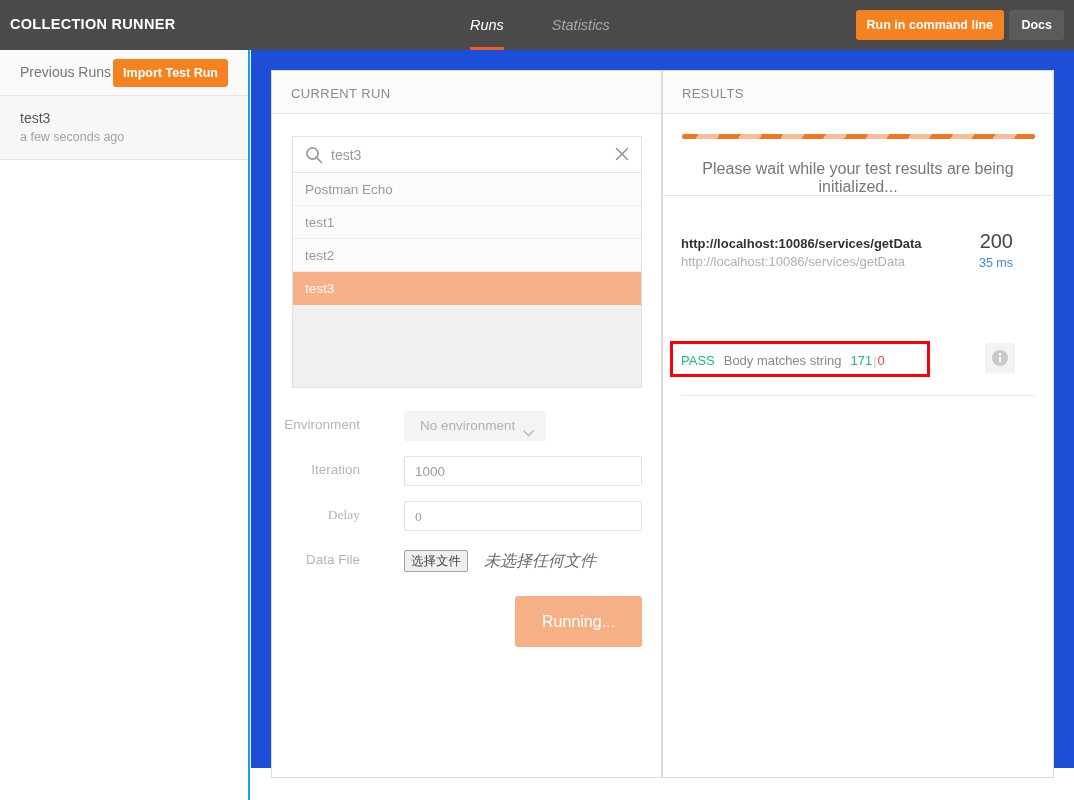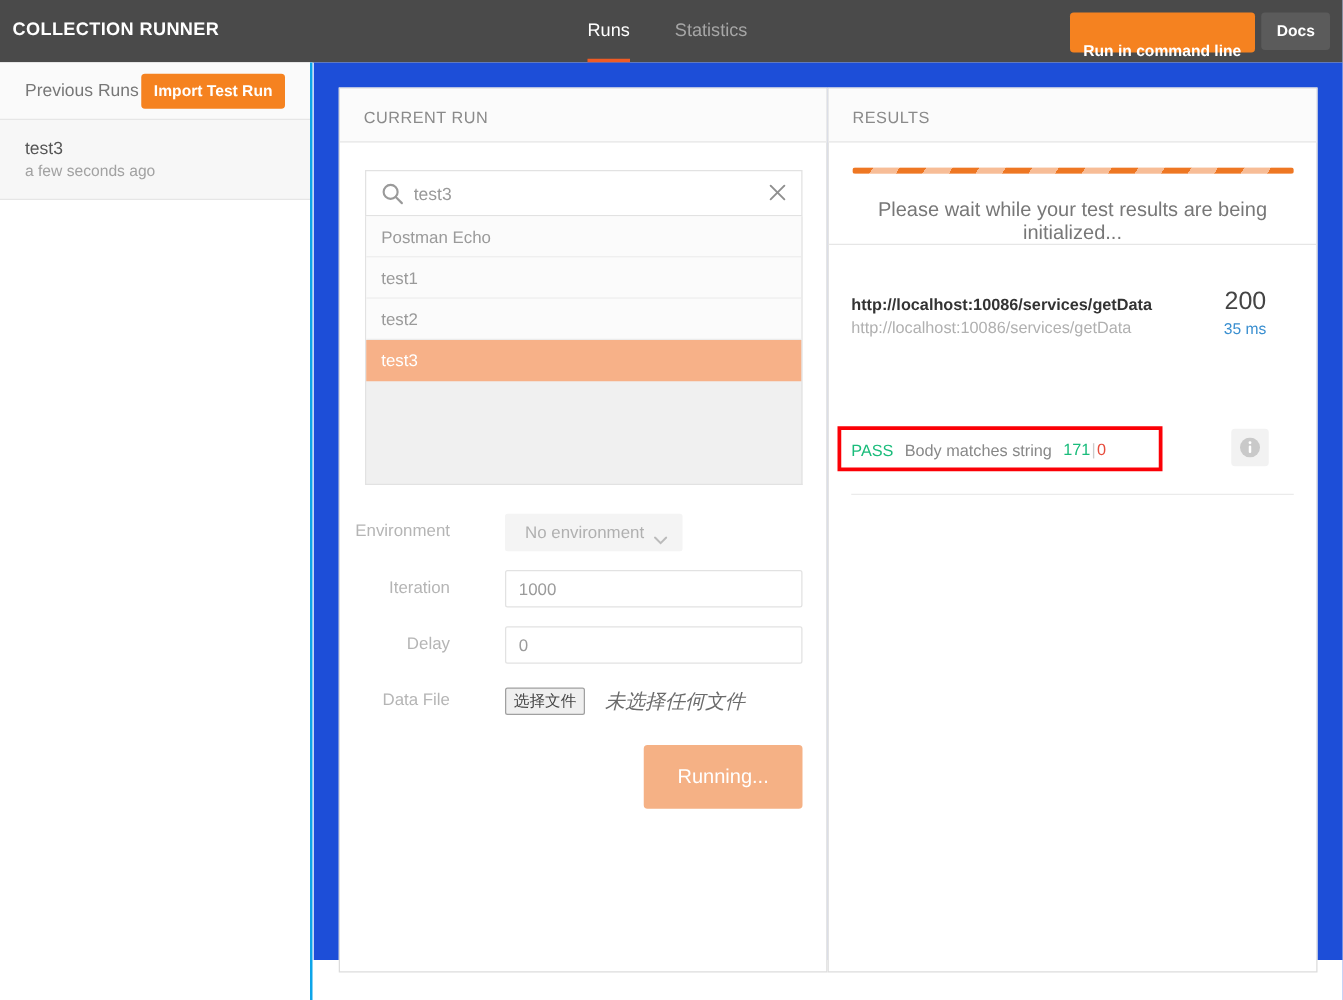--- a/index.html
+++ b/index.html
@@ -17,35 +17,35 @@
     background: #4a4a4a;
     display: flex; align-items: center;
   }
   .app-title {
     position: absolute; left: 10px; top: 16px;
     color: #ffffff; font-size: 14.5px; font-weight: bold;
     letter-spacing: 0.3px;
   }
   .tabs {
     position: absolute; left: 470px; top: 0;
-    height: 50px; display: flex; align-items: center; gap: 36px;
+    height: 50px; display: flex; align-items: center; gap: 48px; font-style: italic;
   }
   .tab {
     font-size: 14.5px; color: #a6a6a6;
     height: 50px; line-height: 50px; cursor: pointer;
     position: relative;
   }
   .tab.active { color: #ffffff; }
   .tab.active::after {
     content: ""; position: absolute; left: 0; right: 0; bottom: 0;
     height: 3px; background: #ef5b25;
   }
   .btn-cmdline {
     position: absolute; right: 70px; top: 10px;
-    height: 30px; padding: 16px 11px;
+    height: 30px; padding: 0 11px;
     background: #f58220; color: #ffffff;
     font-size: 12.5px; font-weight: bold;
     border: none; border-radius: 3px; cursor: pointer;
     line-height: 30px;
   }
   .btn-docs {
     position: absolute; right: 10px; top: 10px;
     height: 30px; padding: 0 12px;
     background: #5b5b5b; color: #ffffff;
     font-size: 12.5px; font-weight: bold;
@@ -355,21 +355,21 @@
       </div>
     </div>
 
     <div class="form-row" style="top:385px;">
       <div class="form-label">Iteration</div>
       <div class="text-input">
         <span class="text-input-value">1000</span>
       </div>
     </div>
 
-    <div class="form-row" style="top:430px;">
+    <div class="form-row" style="top:430px;font-family:Liberation Serif, serif;">
       <div class="form-label">Delay</div>
       <div class="text-input">
         <span class="text-input-value">0</span>
       </div>
     </div>
 
     <div class="form-row" style="top:475px;">
       <div class="form-label">Data File</div>
       <div class="file-row">
         <span class="file-btn">选择文件</span>

